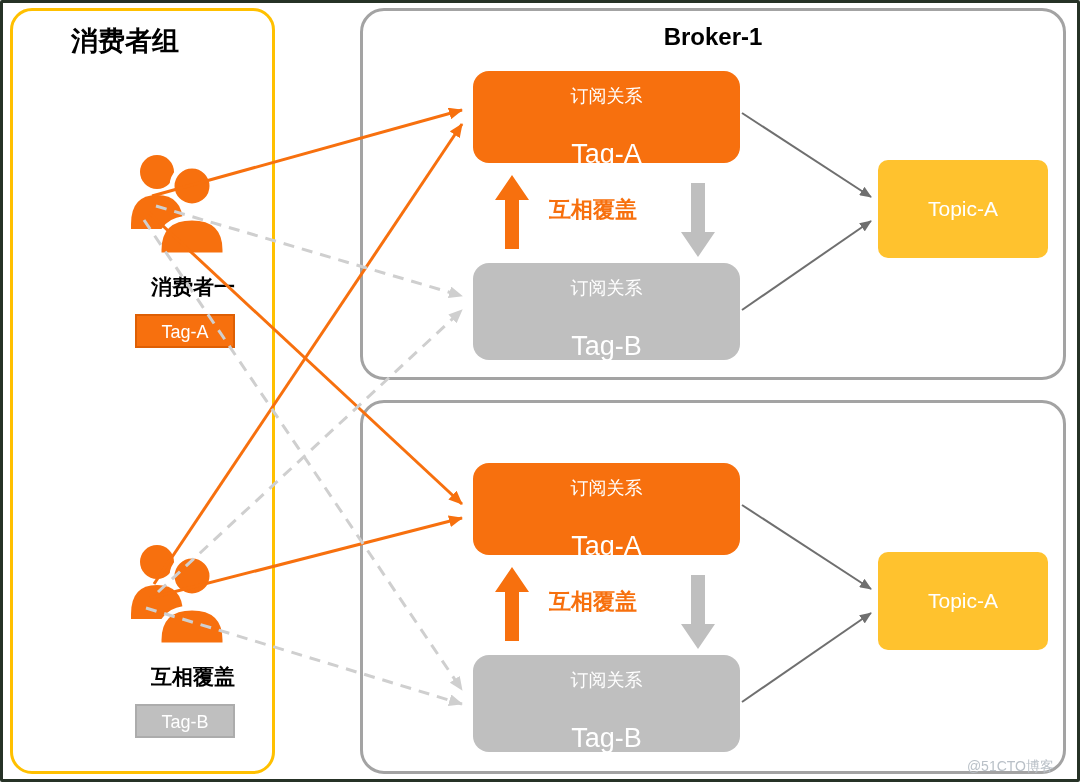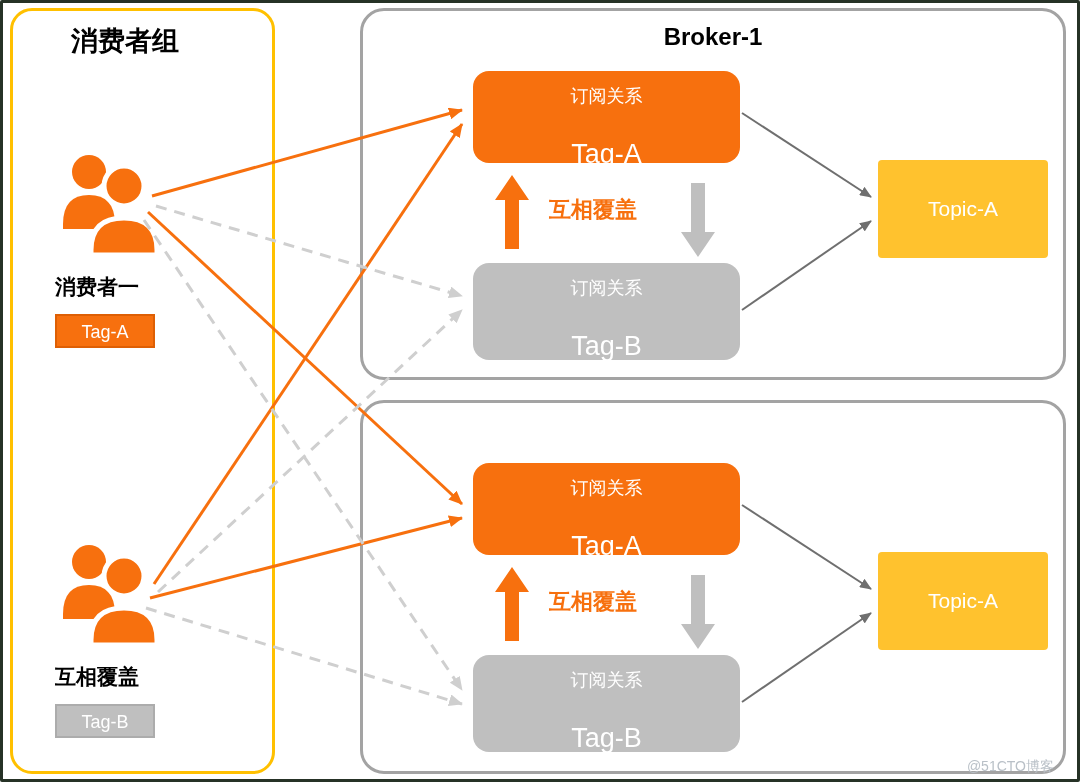--- a/index.html
+++ b/index.html
@@ -6,21 +6,21 @@
   body{
     width:1080px;height:782px;position:relative;background:#ffffff;
     font-family:"Liberation Sans","DejaVu Sans",sans-serif;overflow:hidden;
   }
   .frame{position:absolute;inset:0;border:3px solid #263226;border-radius:2px;pointer-events:none;z-index:50;box-sizing:border-box;}
 
   
   .group-panel{position:absolute;left:10px;top:8px;width:265px;height:766px;
     border:3px solid #FFC000;border-radius:22px;box-sizing:border-box;background:transparent;}
   .group-title{position:absolute;left:58px;top:12px;font-size:27px;font-weight:bold;color:#000;}
-  .consumer{position:absolute;left:42px;width:180px;display:flex;flex-direction:column;align-items:flex-start;}
+  .consumer{position:absolute;left:42px;width:180px;display:flex;flex-direction:column;align-items:flex-end;}
   .consumer-1{top:132px;}
   .consumer-2{top:522px;}
   .users-icon{width:112px;height:114px;display:block;}
   .consumer-name{margin-top:16px;font-size:21px;font-weight:bold;color:#000;}
   .tag-chip{margin-top:13px;width:100px;height:34px;line-height:32px;text-align:center;color:#fff;font-size:18px;box-sizing:border-box;}
   .tag-orange{background:#F7700E;border:2px solid #DE5F04;}
   .tag-gray{background:#BFBFBF;border:2px solid #ACACAC;}
 
   
   .broker-panel{position:absolute;left:360px;width:706px;background:#fff;
@@ -30,21 +30,21 @@
   .broker-title{position:absolute;left:0;top:12px;width:100%;text-align:center;font-size:24px;font-weight:600;color:#000;}
   .sub-box{position:absolute;left:110px;width:267px;border-radius:16px;display:flex;flex-direction:column;align-items:center;color:#fff;gap:24px;}
   .sub-a{top:60px;height:92px;background:#F7700E;}
   .sub-b{top:252px;height:97px;background:#BFBFBF;}
   .sub-caption{margin-top:13px;font-size:18px;}
   .sub-tag{margin-top:7px;font-size:27px;}
   .block-arrow{position:absolute;width:34px;height:74px;}
   .arrow-up{left:132px;top:164px;}
   .arrow-down{left:318px;top:172px;}
   .override-label{position:absolute;left:165px;top:184px;width:130px;text-align:center;font-size:22px;font-weight:bold;color:#F7700E;}
-  .topic-box{position:absolute;left:515px;top:149px;width:170px;height:98px;background:#FFC22E;border-radius:4px;
+  .topic-box{position:absolute;left:515px;top:149px;width:170px;height:98px;background:#FFC22E;border-radius:10px;
     display:flex;align-items:center;justify-content:center;color:#fff;font-size:21px;}
   .flow{position:absolute;left:0;top:0;width:706px;height:372px;pointer-events:none;}
 
   
   .connections{position:absolute;left:0;top:0;width:1080px;height:782px;pointer-events:none;z-index:5;}
   .watermark{position:absolute;right:26px;bottom:6px;font-size:14px;color:#b9c0c7;z-index:60;}
 </style>
 </head>
 <body>
 

